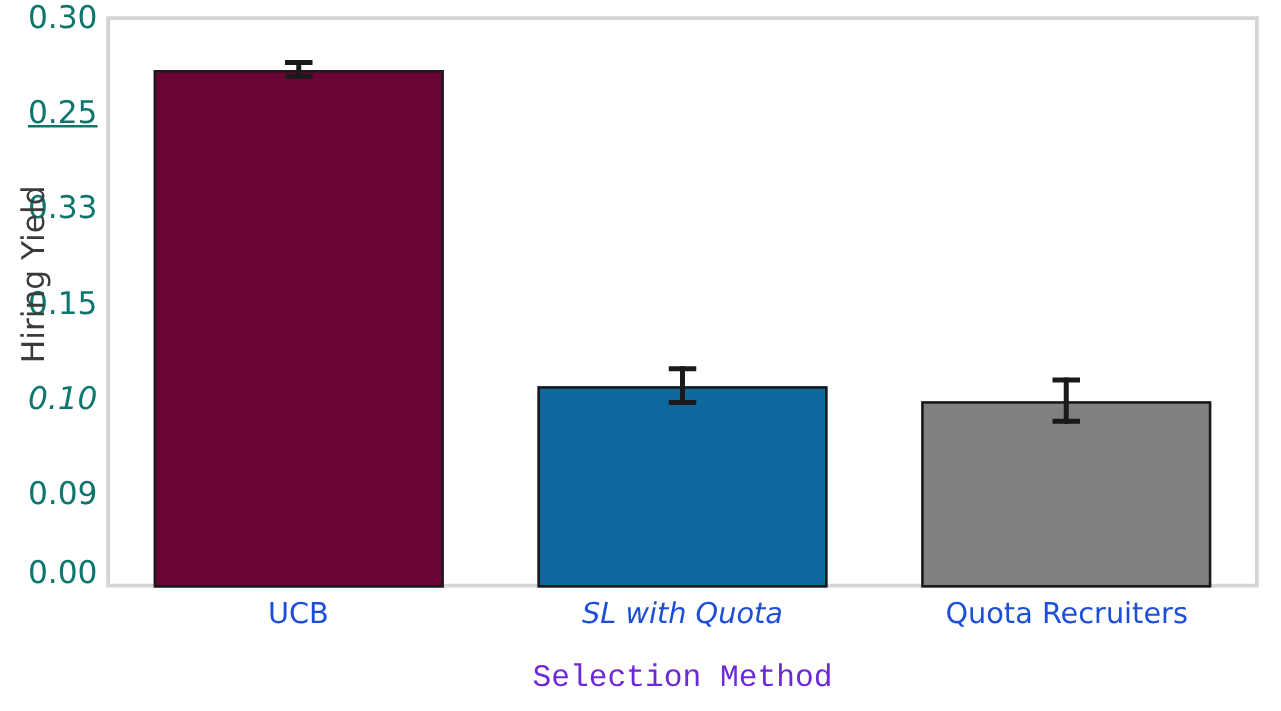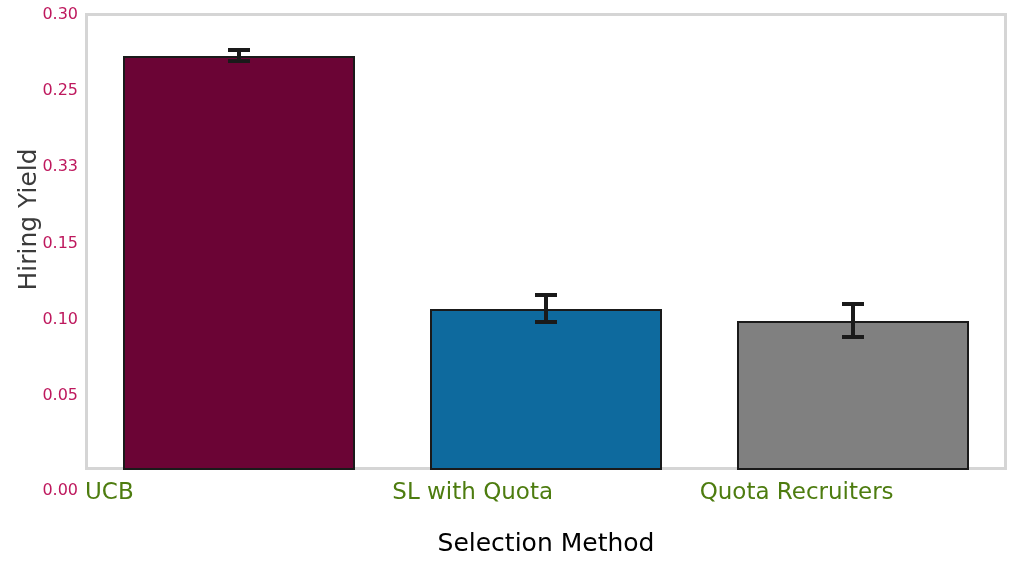--- a/index.html
+++ b/index.html
@@ -33,23 +33,23 @@
     border: 3px solid #d5d5d5;
     box-sizing: border-box;
   }
 
   
   .ytick {
     position: absolute;
     right: 0;
     width: 74px;
     text-align: right;
-    font-size: 16px;
+    font-size: 25px;
     line-height: 23px;
-    color: #be185d;
+    color: #0f766e;
     white-space: nowrap;
   }
   #y-axis-ticks {
     position: absolute;
     left: 0;
     top: 0;
     width: 78px;
     height: 569px;
   }
 
@@ -63,36 +63,38 @@
     font-size: 25px;
     color: #3b3b3b;
     transform: rotate(-90deg);
     white-space: nowrap;
   }
 
   
   .xtick {
     position: absolute;
     top: 478px;
+    text-align: center;
     font-size: 23px;
     line-height: 26px;
-    color: #4d7c0f;
+    color: #1d4ed8;
     white-space: nowrap;
   }
 
   
   #x-axis-title {
     position: absolute;
     left: 85px;
     top: 528px;
     width: 922px;
     text-align: center;
     font-size: 25px;
-    color: #000000;
+    color: #6d28d9;
     white-space: nowrap;
+    font-family: Liberation Mono, monospace;
   }
 
   
   .bar {
     position: absolute;
     box-sizing: border-box;
     border: 2px solid #1a1a1a;
   }
 
   
@@ -118,46 +120,46 @@
   .errorbar .cap.bottom { bottom: 0; }
 </style>
 </head>
 <body>
 
 <div id="figure">
 
   <div id="plot-area"></div>
 
   <div id="y-axis-ticks">
-      <div class="ytick" style="top: 478px;">0.00</div>
-      <div class="ytick" style="top: 382.833px;">0.05</div>
-      <div class="ytick" style="top: 306.667px;">0.10</div>
+      <div class="ytick" style="top: 446px;">0.00</div>
+      <div class="ytick" style="top: 382.833px;">0.09</div>
+      <div class="ytick" style="top: 306.667px; font-style: italic;">0.10</div>
       <div class="ytick" style="top: 230.5px; text-align: right;">0.15</div>
       <div class="ytick" style="top: 154.333px;">0.33</div>
-      <div class="ytick" style="top: 78.1667px;">0.25</div>
+      <div class="ytick" style="top: 78.1667px; text-decoration: underline;">0.25</div>
       <div class="ytick" style="top: 2px;">0.30</div>
     </div>
 
   <div id="y-axis-title">Hiring Yield</div>
 
   <div id="bars-layer">
       <div class="bar" style="left: 122.667px; top: 55.6533px; width: 232px; height: 414.347px; background: rgb(107, 4, 53);"></div>
       <div class="errorbar" style="left: 227.667px; top: 48.0367px; width: 22px; height: 15.2333px;">
         <div class="stem"></div>
         <div class="cap top"></div>
         <div class="cap bottom"></div>
       </div>
       <div class="xtick" style="left: 85px; width: 307.333px;">UCB</div>
       <div class="bar" style="left: 430px; top: 308.527px; width: 232px; height: 161.473px; background: rgb(14, 106, 158);"></div>
       <div class="errorbar" style="left: 535px; top: 293.293px; width: 22px; height: 30.4667px;">
         <div class="stem"></div>
         <div class="cap top"></div>
         <div class="cap bottom"></div>
       </div>
-      <div class="xtick" style="left: 392.333px; width: 307.333px;">SL with Quota</div>
+      <div class="xtick" style="left: 392.333px; width: 307.333px; font-style: italic;">SL with Quota</div>
       <div class="bar" style="left: 737.333px; top: 320.713px; width: 232px; height: 149.287px; background: rgb(128, 128, 128);"></div>
       <div class="errorbar" style="left: 842.333px; top: 302.433px; width: 22px; height: 36.56px;">
         <div class="stem"></div>
         <div class="cap top"></div>
         <div class="cap bottom"></div>
       </div>
       <div class="xtick" style="left: 699.667px; width: 307.333px;">Quota Recruiters</div>
     </div>
 
   <div id="x-axis-title">Selection Method</div>

